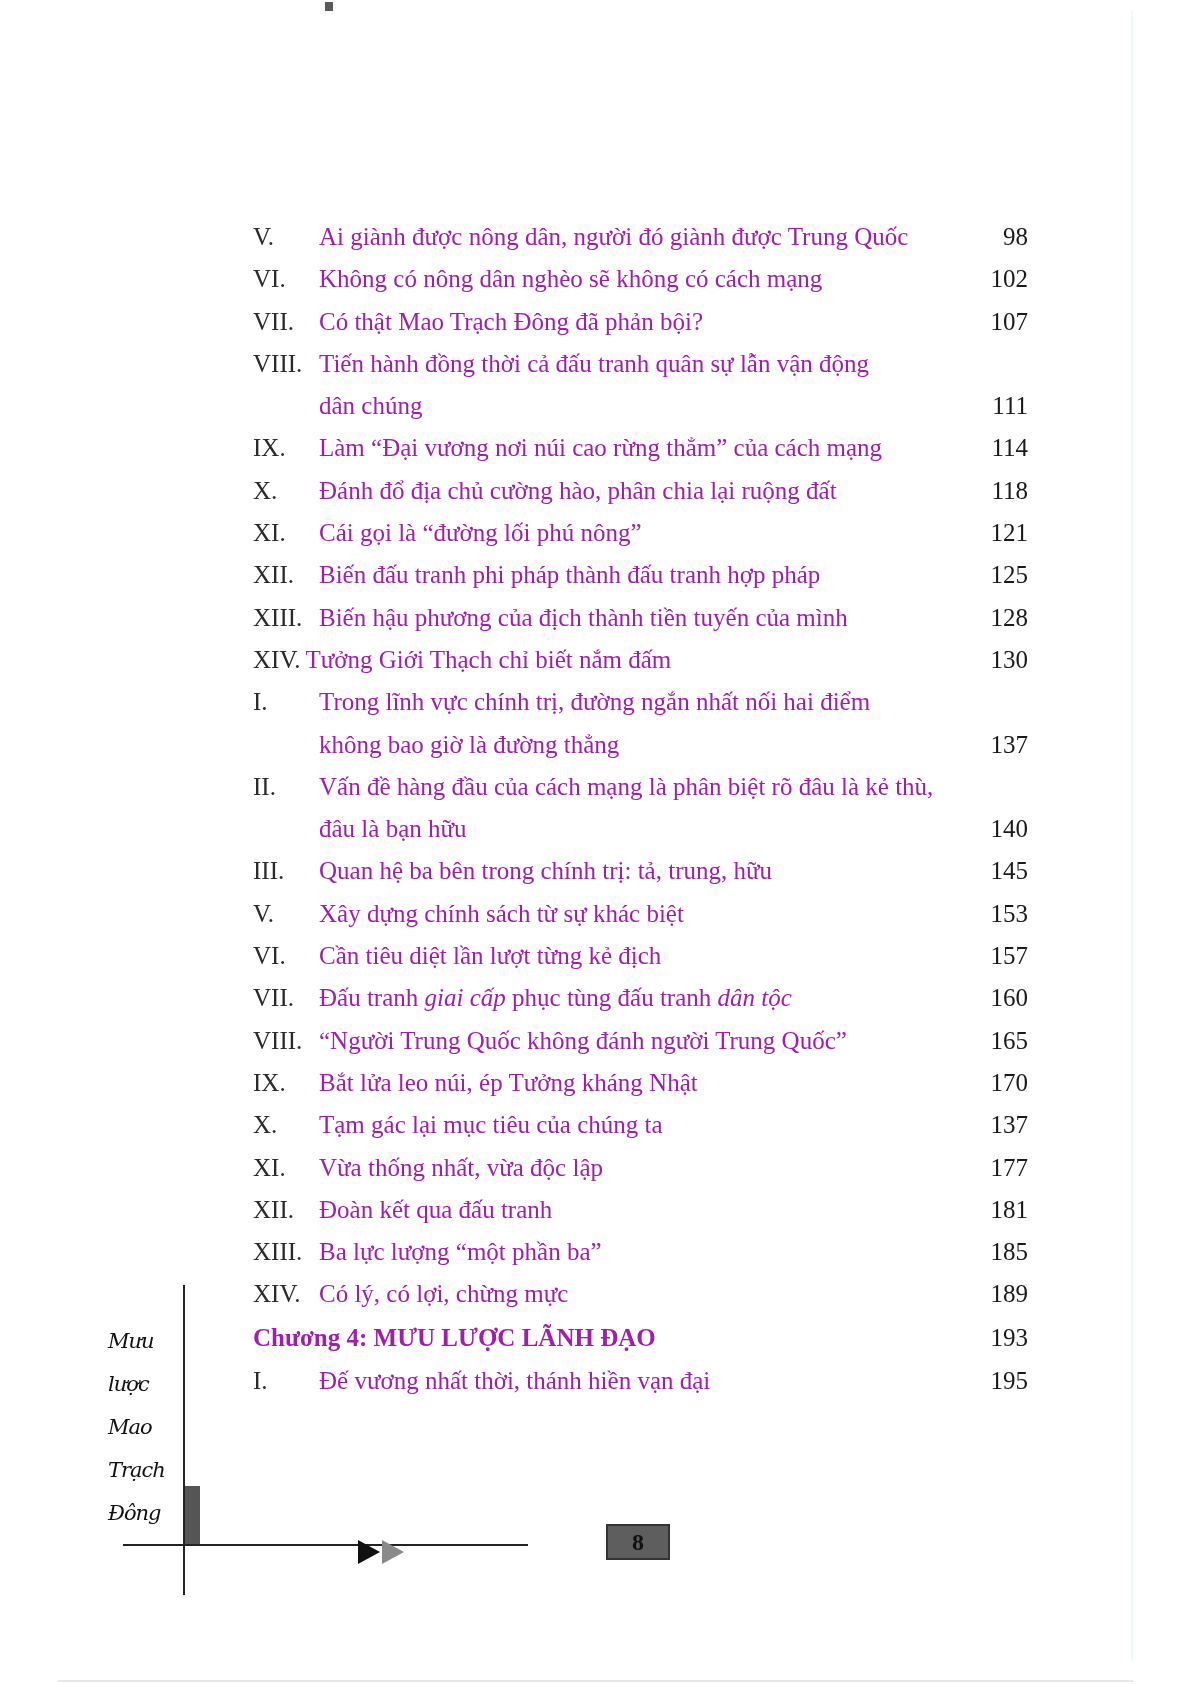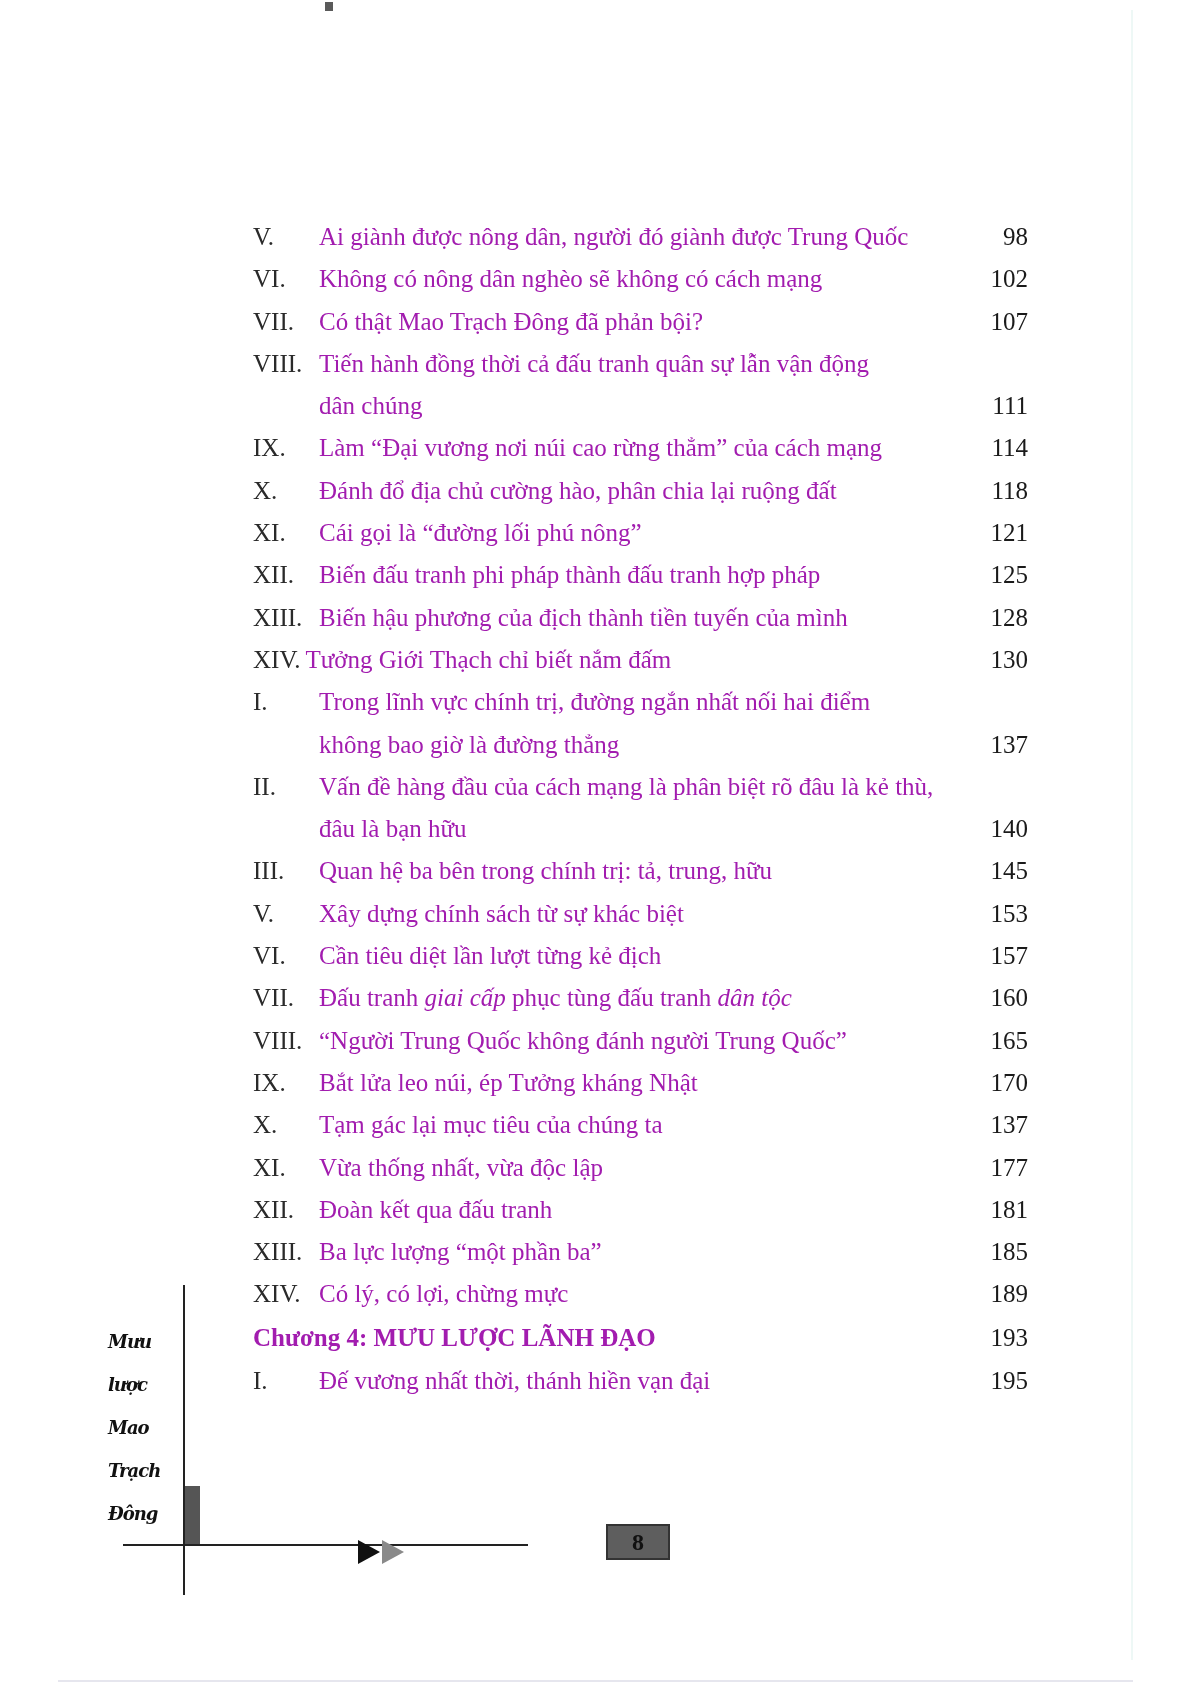--- a/index.html
+++ b/index.html
@@ -92,22 +92,22 @@
   i { font-style: italic; }
 
   
   .side-title {
     position: absolute;
     left: 108px;
     top: 1320px;
     width: 80px;
     font-family: "DejaVu Serif", serif;
     font-style: italic;
-    font-weight: bold;
-    font-size: 18px;
+    font-weight: normal;
+    font-size: 21px;
     line-height: 43px;
     color: #111;
     letter-spacing: -1px;
   }
   .side-title div { height: 43px; }
   .vline {
     position: absolute;
     left: 183px;
     top: 1285px;
     width: 2px;

